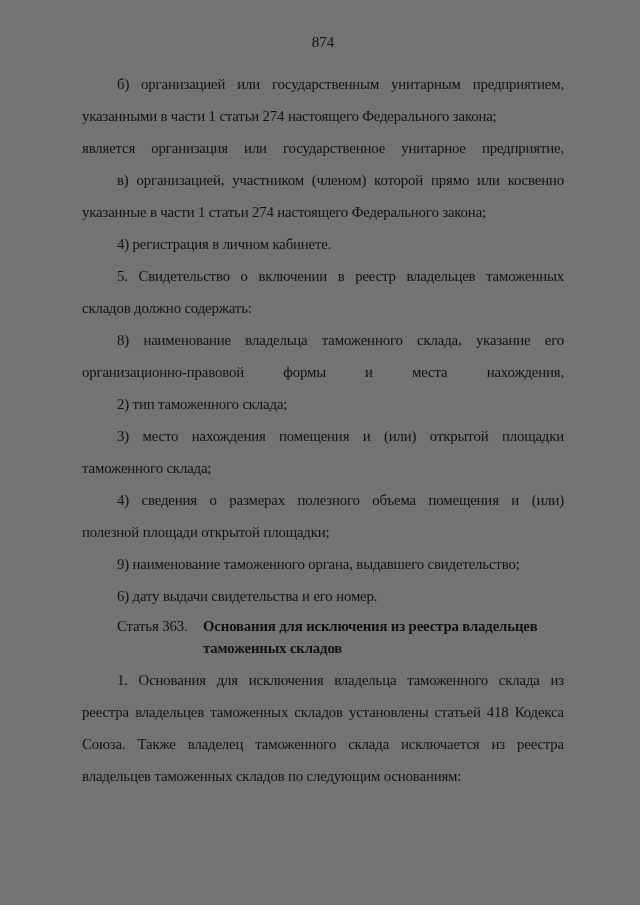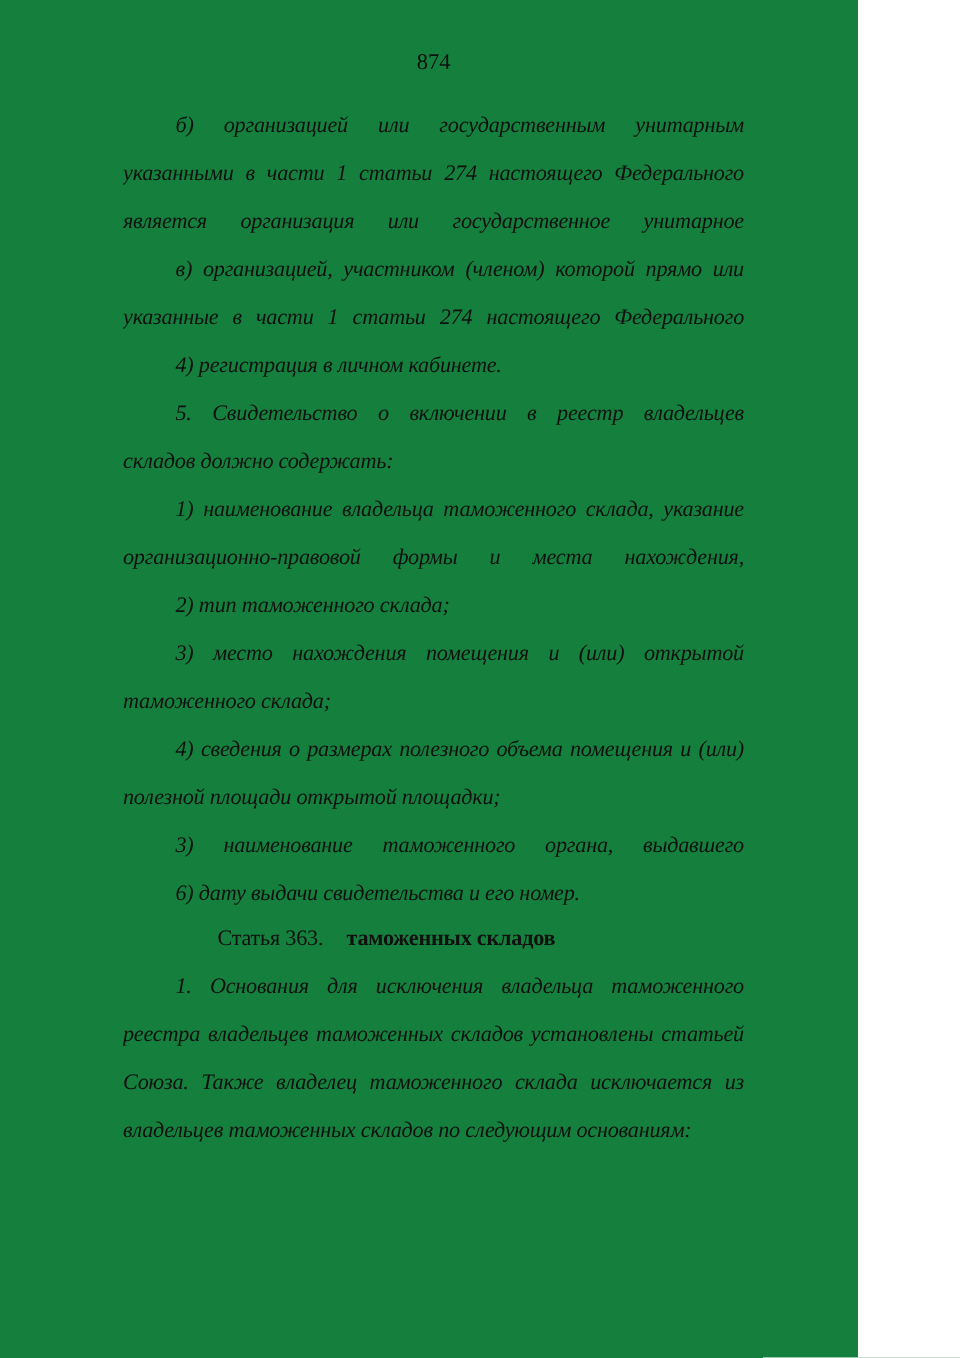--- a/index.html
+++ b/index.html
@@ -4,58 +4,56 @@
 <style>
   * { margin: 0; padding: 0; box-sizing: border-box; }
   html, body { background: #ffffff; }
   body {
     width: 640px;
     font-family: "Liberation Serif", "DejaVu Serif", serif;
     -webkit-font-smoothing: antialiased;
   }
   .page {
     position: relative;
-    width: 572px;
+    width: 640px;
     height: 905px;
-    background: #15803d;
+    background: #737373;
     color: #101010;
     padding: 32px 76px 0 82px;
     overflow: hidden;
   }
   .page-number {
     text-align: center;
     font-size: 15px;
     line-height: 20px;
     margin-bottom: 16px;
   }
   .para { font-size: 14.8px; }
   .line {
     line-height: 32px;
     height: 32px;
     overflow: hidden;
     letter-spacing: -0.15px;
     text-align: justify;
     text-align-last: justify;
-    font-style: italic;
   }
   .line.first { text-indent: 35px; }
   .line.last { text-align-last: left; }
   .heading {
     display: flex;
     padding-left: 35px;
     margin-top: 3px;
     margin-bottom: 5px;
     font-size: 14.8px;
     letter-spacing: -0.15px;
   }
   .heading-label {
     flex: 0 0 86px;
     width: 86px;
     line-height: 22px;
-    margin-left: 28px;
   }
   .heading-title { font-weight: bold; }
   .heading-line { line-height: 22px; }
 </style>
 </head>
 <body>
 
 <div class="page">
   <div class="page-number">874</div>
   <div>
@@ -69,43 +67,44 @@
         <div class="line last">указанные в части 1 статьи 274 настоящего Федерального закона;</div>
       </div>
       <div class="para">
         <div class="line first last">4) регистрация в личном кабинете.</div>
       </div>
       <div class="para">
         <div class="line first">5. Свидетельство о включении в реестр владельцев таможенных</div>
         <div class="line last">складов должно содержать:</div>
       </div>
       <div class="para">
-        <div class="line first">1) наименование владельца таможенного склада, указание его</div>
+        <div class="line first">8) наименование владельца таможенного склада, указание его</div>
         <div class="line">организационно-правовой формы и места нахождения,</div>
       </div>
       <div class="para">
         <div class="line first last">2) тип таможенного склада;</div>
       </div>
       <div class="para">
         <div class="line first">3) место нахождения помещения и (или) открытой площадки</div>
         <div class="line last">таможенного склада;</div>
       </div>
       <div class="para">
         <div class="line first">4) сведения о размерах полезного объема помещения и (или)</div>
         <div class="line last">полезной площади открытой площадки;</div>
       </div>
       <div class="para">
-        <div class="line first last">3) наименование таможенного органа, выдавшего свидетельство;</div>
+        <div class="line first last">9) наименование таможенного органа, выдавшего свидетельство;</div>
       </div>
       <div class="para">
         <div class="line first last">6) дату выдачи свидетельства и его номер.</div>
       </div>
       <div class="heading">
         <span class="heading-label">Статья 363.</span>
         <div class="heading-title">
+          <div class="heading-line">Основания для исключения из реестра владельцев</div>
           <div class="heading-line">таможенных складов</div>
         </div>
       </div>
       <div class="para">
         <div class="line first">1. Основания для исключения владельца таможенного склада из</div>
         <div class="line">реестра владельцев таможенных складов установлены статьей 418 Кодекса</div>
         <div class="line">Союза. Также владелец таможенного склада исключается из реестра</div>
         <div class="line last">владельцев таможенных складов по следующим основаниям:</div>
       </div>
     </div>

